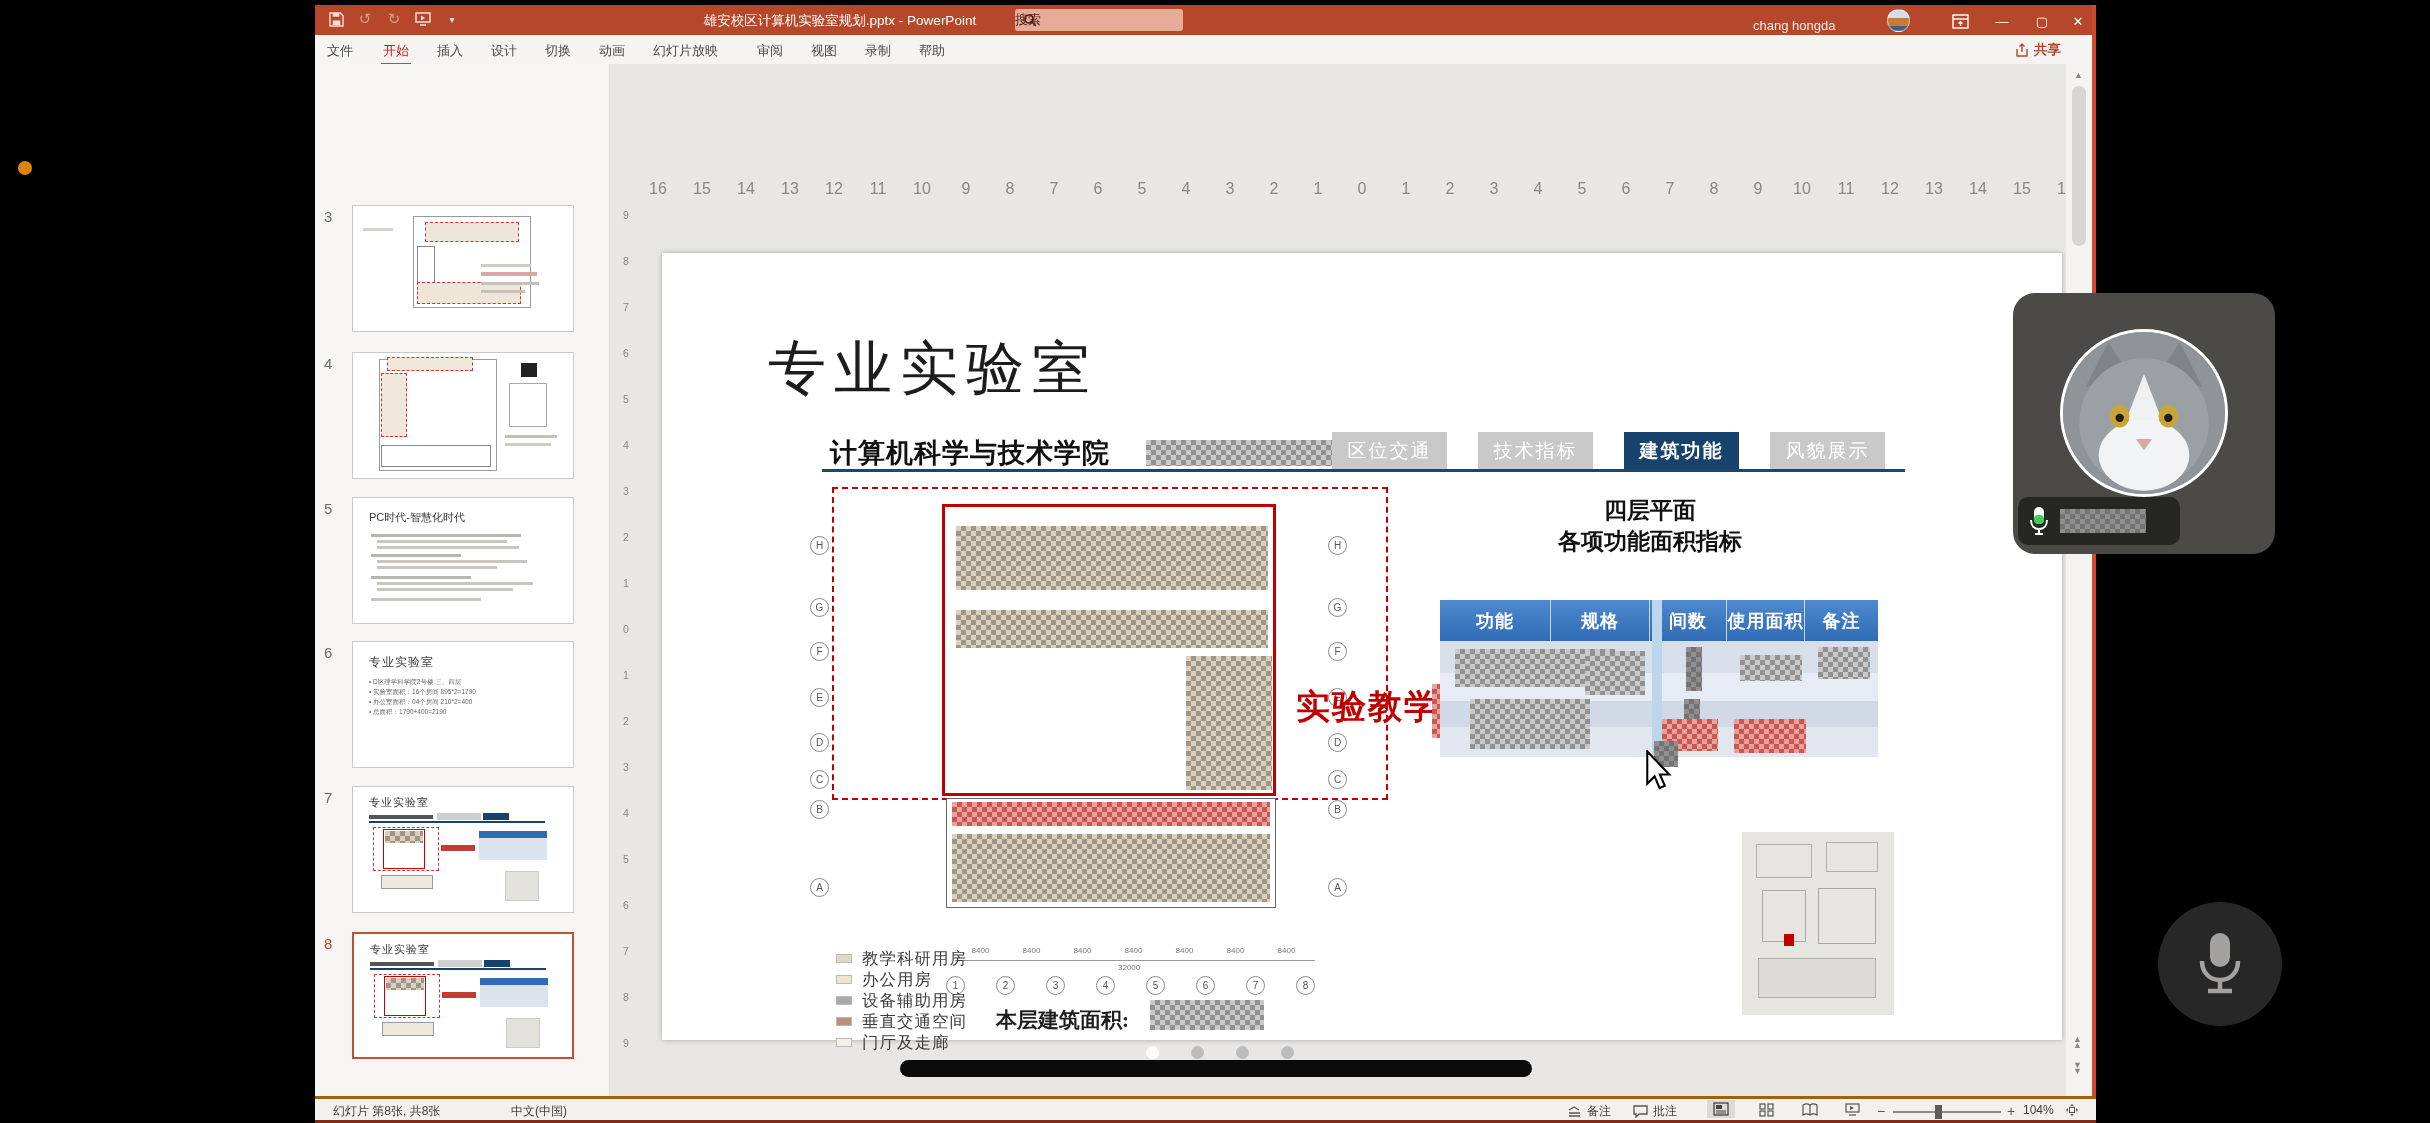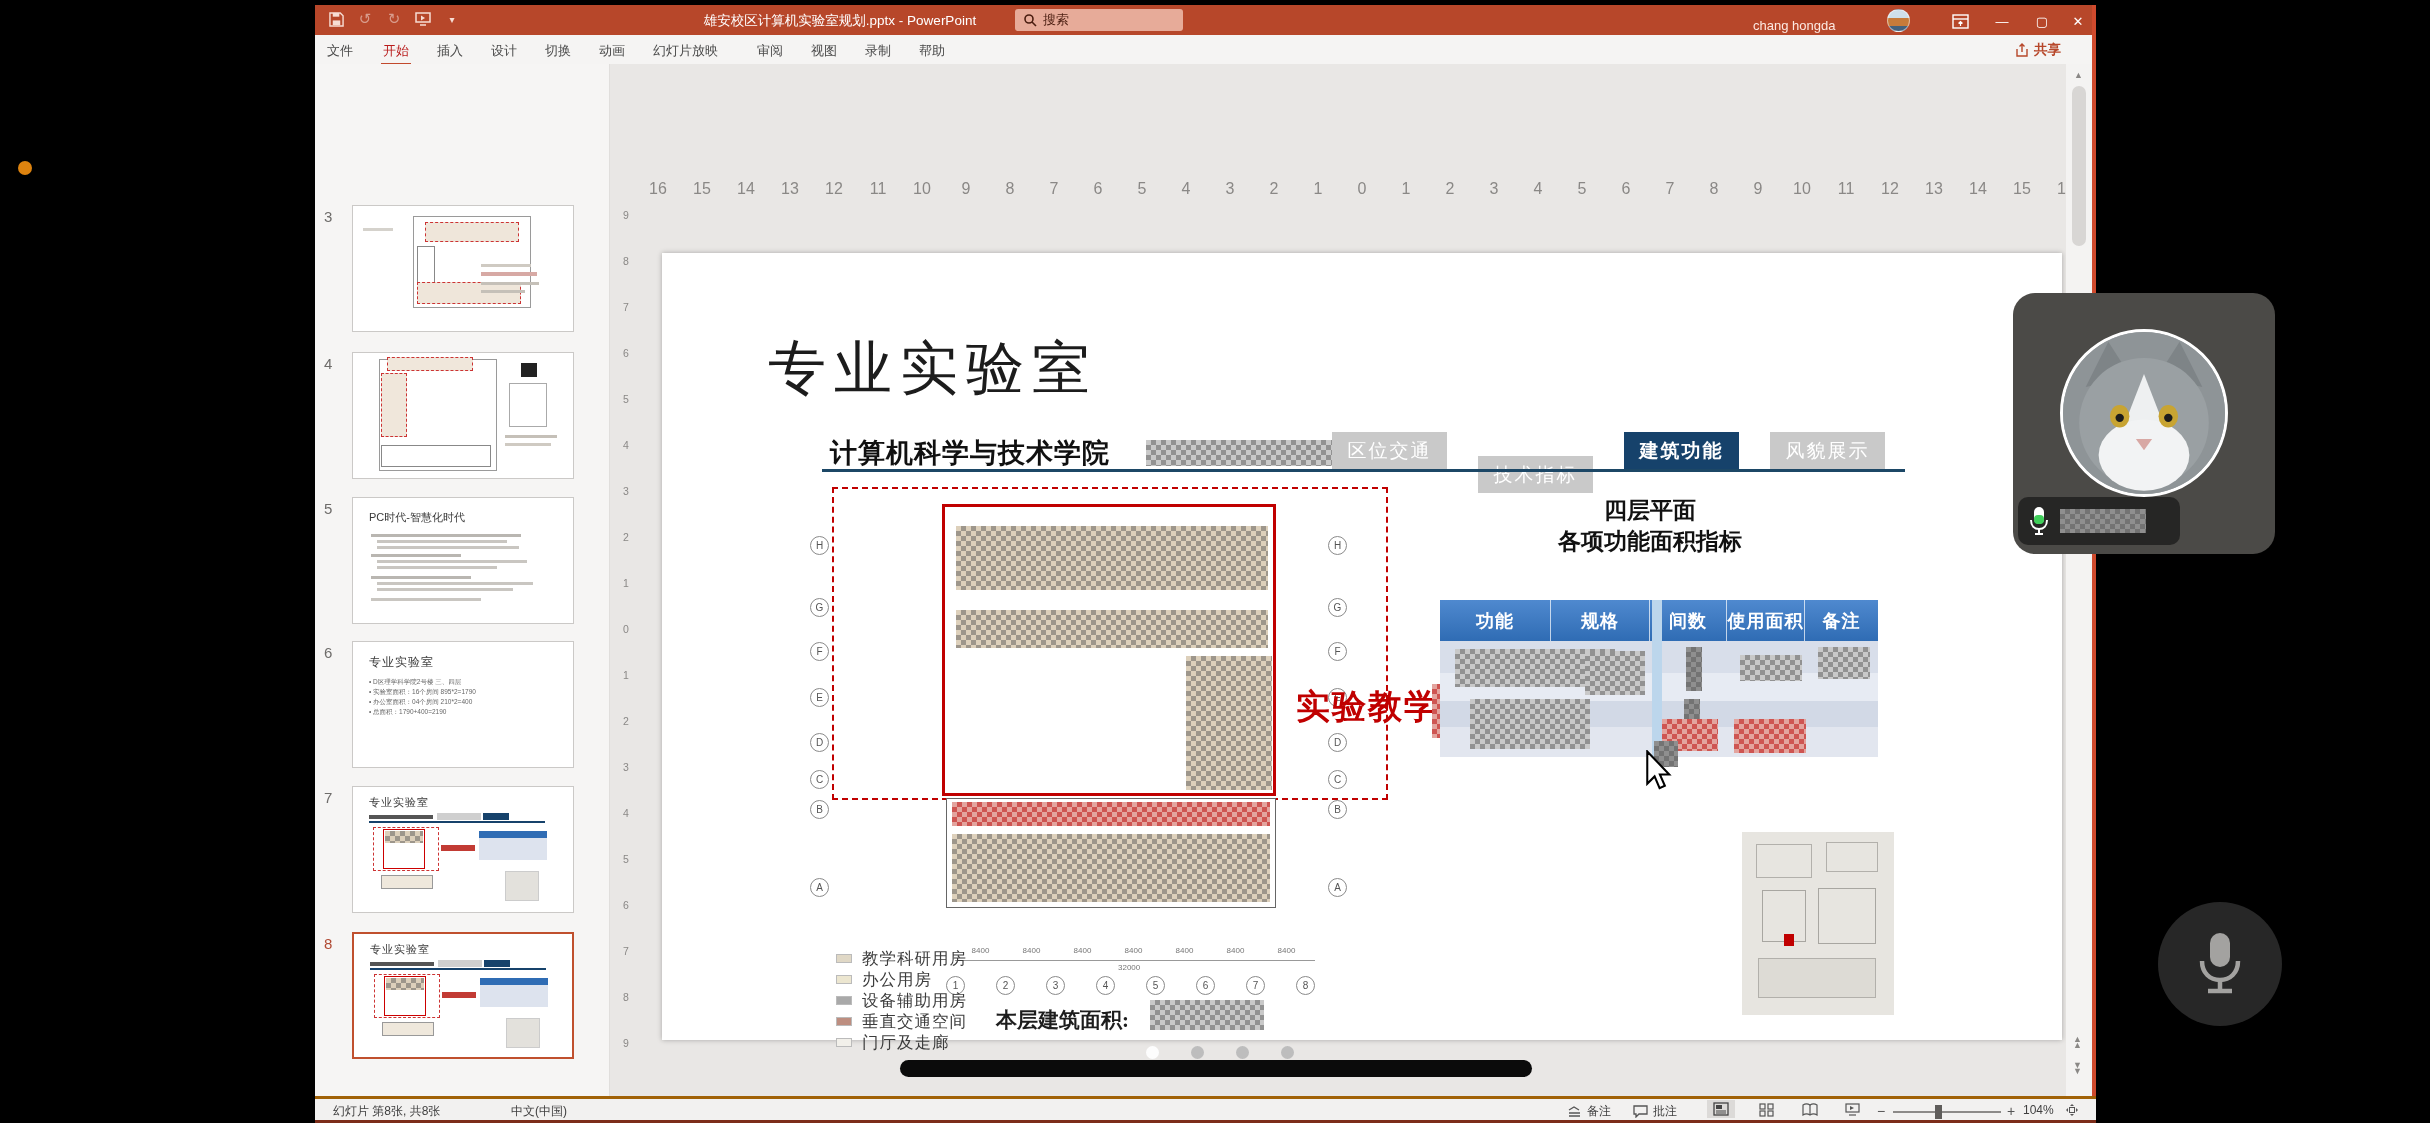--- a/index.html
+++ b/index.html
@@ -6,21 +6,21 @@
   html,body{background:#000}
   body{font-family:"Liberation Sans","DejaVu Sans",sans-serif;-webkit-font-smoothing:antialiased}
   .screen{position:relative;width:2430px;height:1123px;background:#000;overflow:hidden}
   .abs{position:absolute}
   
   .titlebar{position:absolute;left:315px;top:5px;width:1781px;height:30px;background:#b7472a;color:#fff}
   .titlebar .qat{position:absolute;left:12px;top:5px;display:flex;gap:11px;align-items:center}
   .qat .qi{width:18px;height:18px;display:flex;align-items:center;justify-content:center;color:#f7ddd4;font-size:15px}
   .qat .muted{color:#d89c8c}
   .win-title{position:absolute;left:295px;top:7px;width:460px;text-align:center;font-size:13.5px;color:#fff;white-space:nowrap}
-  .searchbox{position:absolute;left:700px;top:4px;width:168px;height:22px;background:#e7ab99;border-radius:3px;display:flex;align-items:center;gap:7px;padding-left:28px;color:#4a1d10;font-size:13px}
+  .searchbox{position:absolute;left:700px;top:4px;width:168px;height:22px;background:#e7ab99;border-radius:3px;display:flex;align-items:center;gap:7px;color:#4a1d10;font-size:13px}
   .user-chip{position:absolute;left:1438px;top:13px;font-size:13px;color:#fde9e2}
   .avatar{position:absolute;left:1572px;top:4px;width:23px;height:23px;border-radius:50%;background:linear-gradient(180deg,#cfe0ea 0 40%,#c77b3a 40% 75%,#44617c 75%);border:1px solid rgba(255,255,255,.5)}
   .wc{position:absolute;top:6px;width:30px;height:20px;display:flex;align-items:center;justify-content:center;color:#fff;font-size:13px}
   
   .tabrow{position:absolute;left:315px;top:35px;width:1781px;height:29px;background:#f5f4f3}
   .tabrow .tab{position:absolute;top:5px;height:22px;font-size:13px;color:#4a4a4a;display:flex;align-items:center;justify-content:center;padding:0 4px;white-space:nowrap}
   .tabrow .tab.active{color:#b91c1c;font-weight:normal}
   .tabrow .tab.active::after{content:"";position:absolute;left:2px;right:2px;bottom:-4px;height:3px;background:#c2492c}
   .share-btn{position:absolute;left:1700px;top:3px;height:24px;display:flex;gap:5px;align-items:center;color:#b7472a;font-size:13.5px;font-weight:bold}
   
@@ -521,21 +521,21 @@
   <div class="slide"></div>
 
   <div class="abs" style="left:768px;top:330px;font-size:58px;font-weight:200;color:#1c1c1c;letter-spacing:8px;font-family:'DejaVu Sans',sans-serif">专业实验室</div>
 
   <div class="abs" style="left:830px;top:435px;font-size:27px;font-weight:bold;color:#101010;letter-spacing:1px">计算机科学与技术学院</div>
   <div class="abs mz" style="left:1146px;top:440px;width:186px;height:26px"></div>
 
   <div class="navtab" style="left: 1332px; background: rgb(201, 201, 201);">
       <span>区位交通</span>
     </div>
-  <div class="navtab" style="left: 1478px; background: rgb(201, 201, 201); margin-top: 24px;">
+  <div class="navtab" style="left: 1478px; background: rgb(201, 201, 201);">
       <span>技术指标</span>
     </div>
   <div class="navtab" style="left: 1624px; font-weight: bold; background: rgb(22, 66, 107);">
       <span>建筑功能</span>
     </div>
   <div class="navtab" style="left: 1770px; background: rgb(201, 201, 201);">
       <span>风貌展示</span>
     </div>
   <div class="abs" style="left:822px;top:469px;width:1083px;height:3px;background:#1c4766"></div>
 

